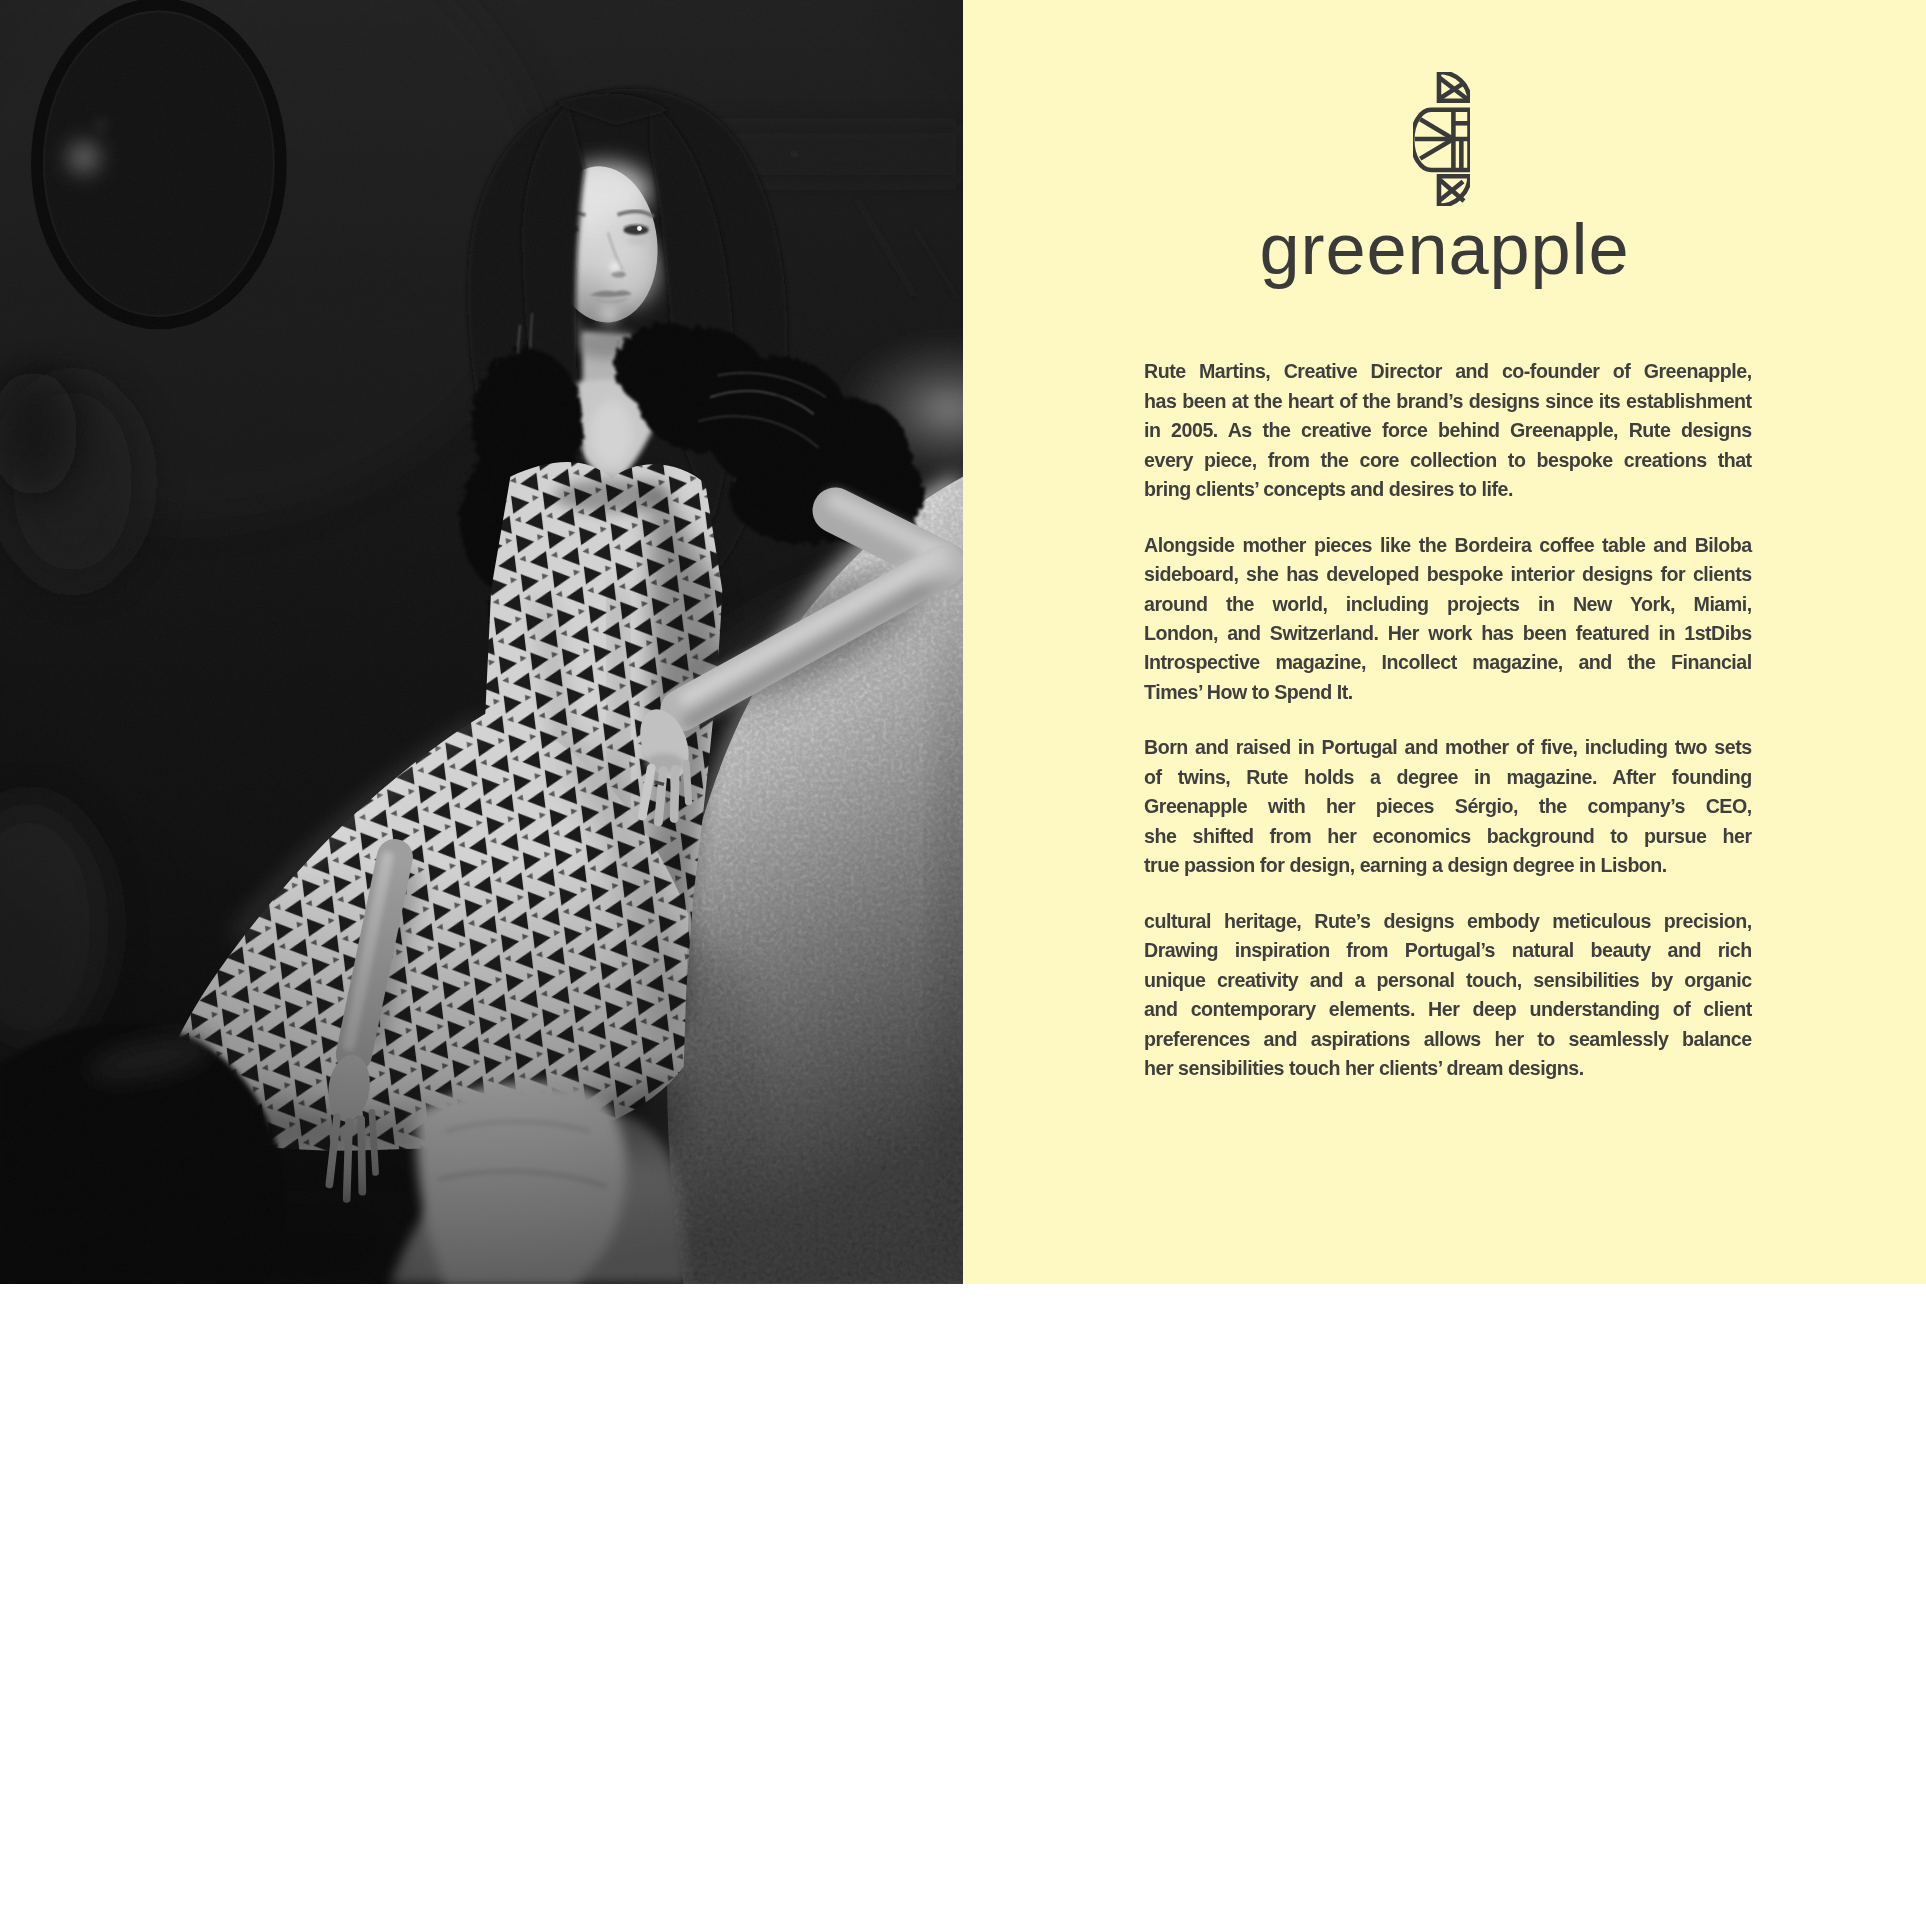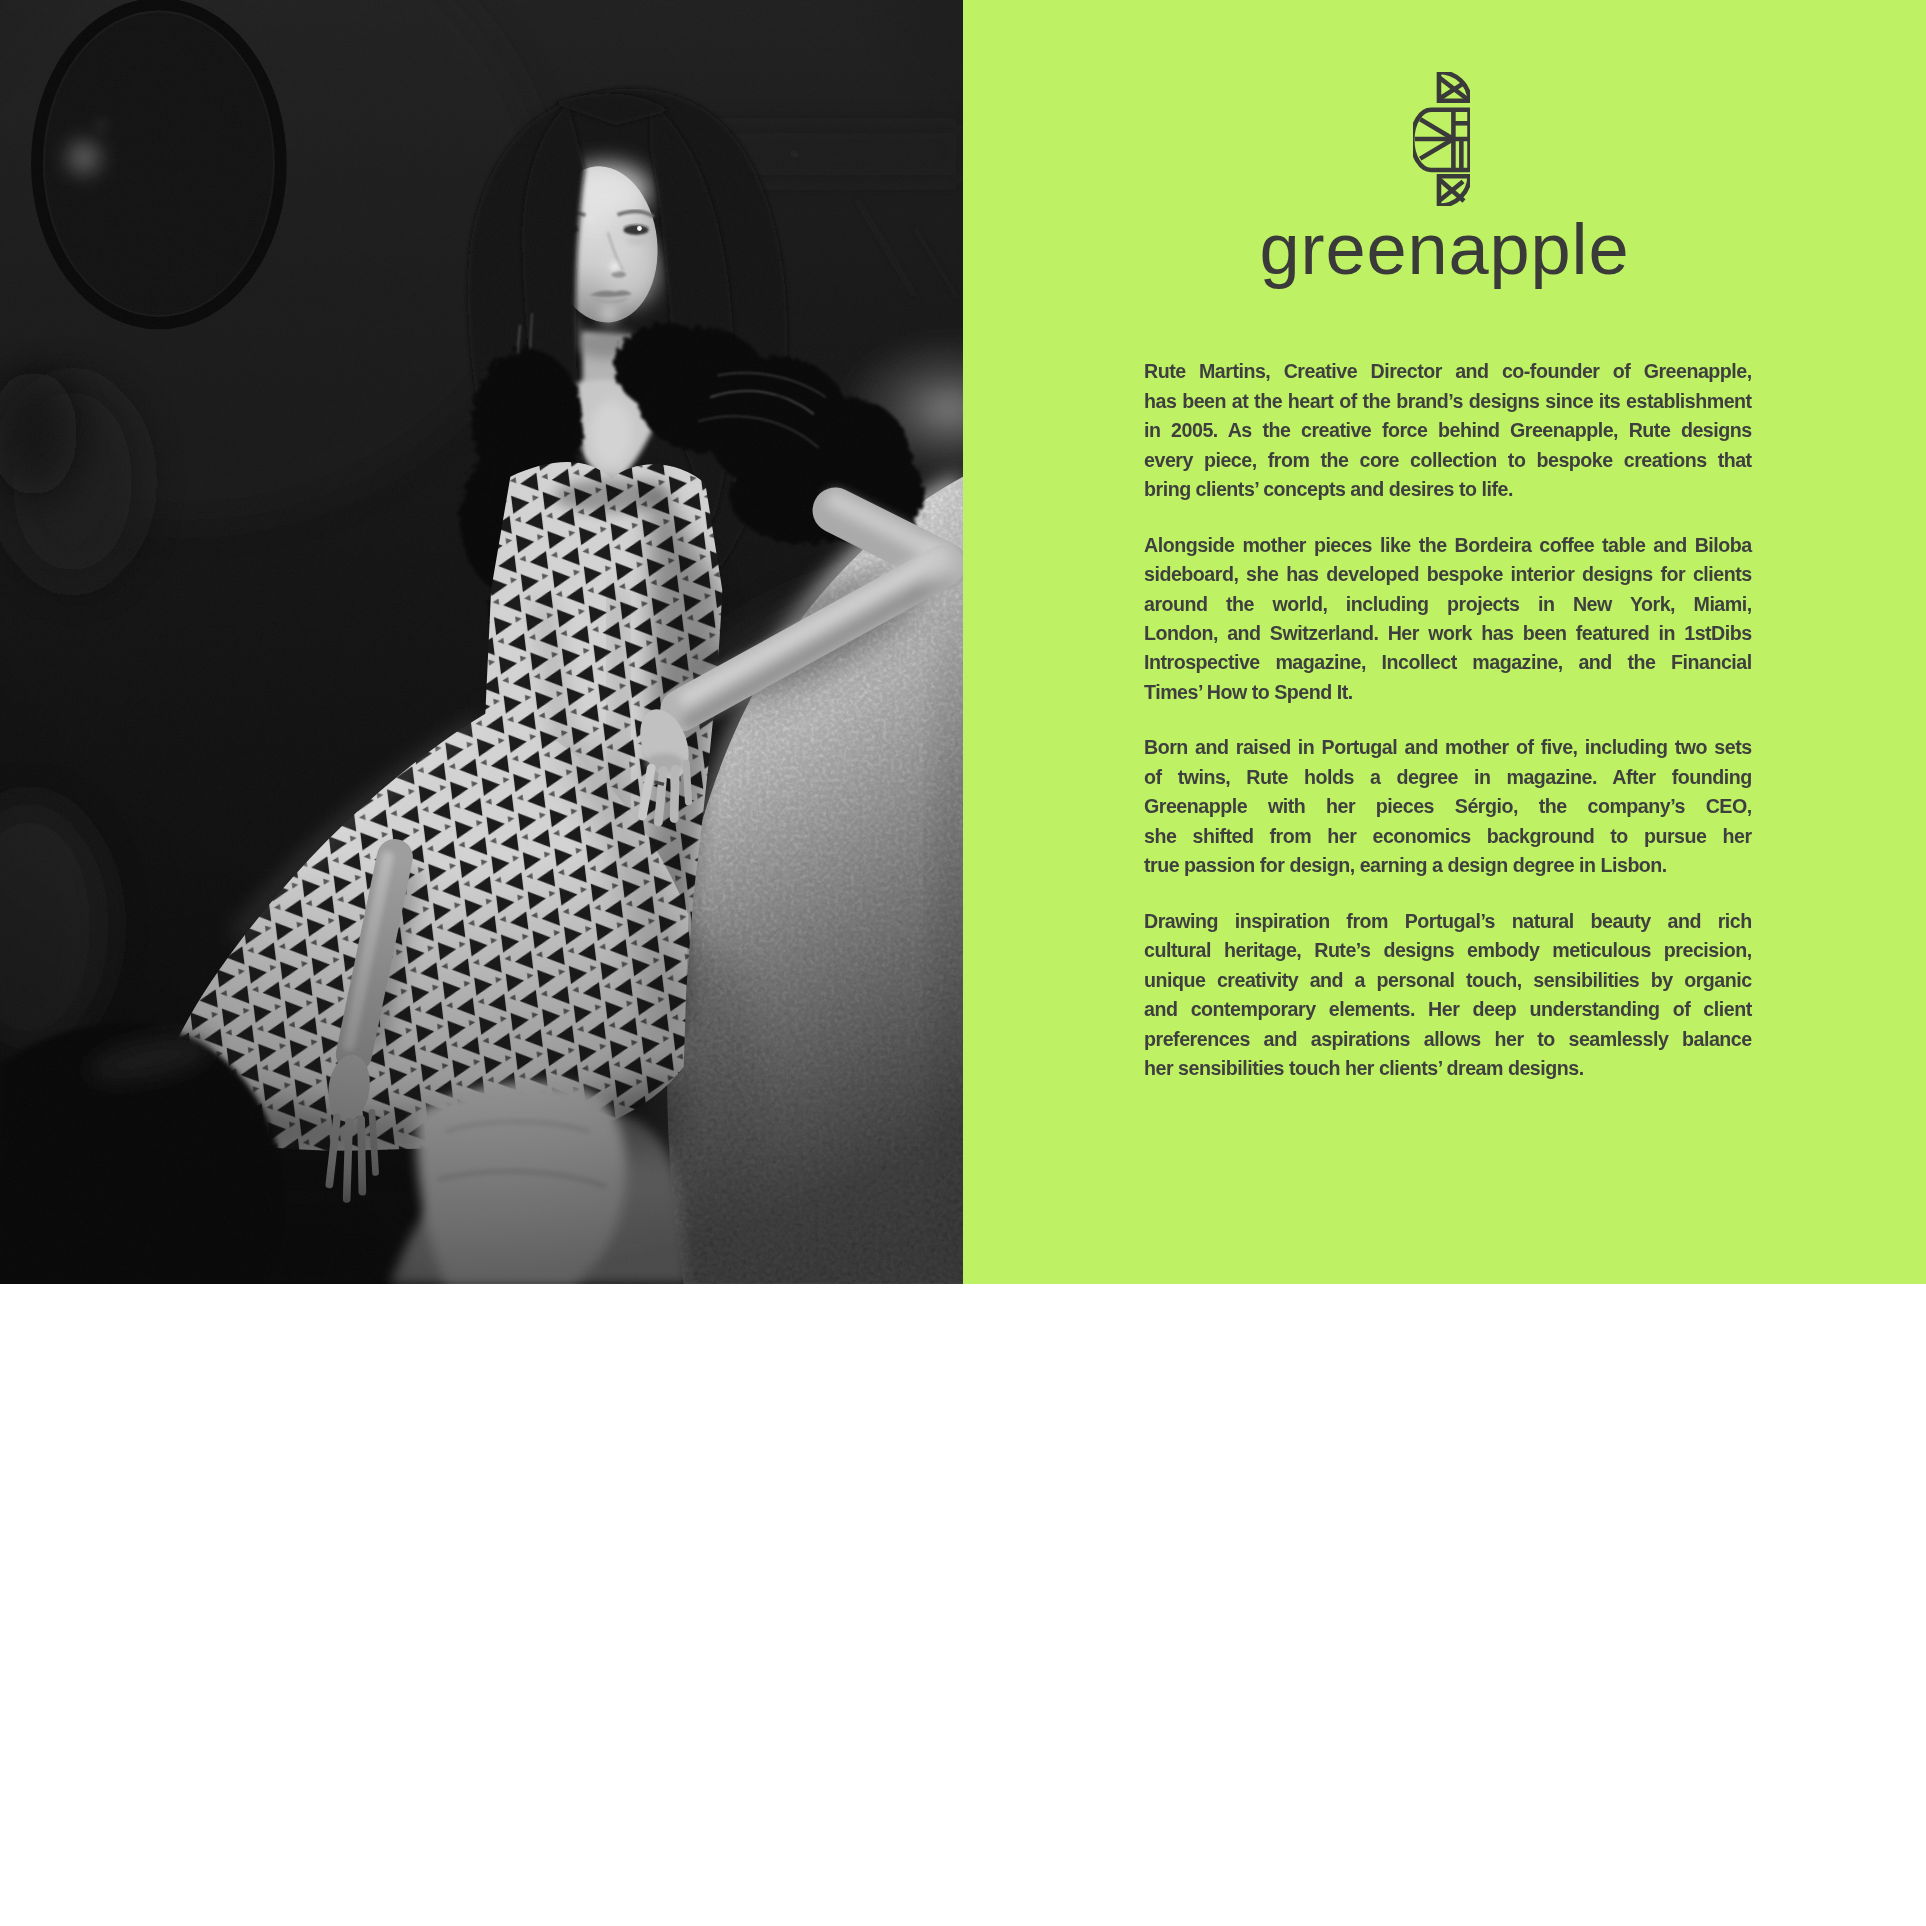--- a/index.html
+++ b/index.html
@@ -3,21 +3,21 @@
 <meta charset="utf-8">
 <title>greenapple</title>
 <style>
   html,body{margin:0;padding:0;background:#ffffff;}
   .page{position:relative;width:100vw;height:66.6625vw;overflow:hidden;background:#ffffff;
         font-family:"Liberation Sans","DejaVu Sans",sans-serif;}
   
   .photo-pane{position:absolute;left:0;top:0;width:50vw;height:66.6625vw;background:#0a0a0a;}
   .photo-pane svg{display:block;width:100%;height:100%;}
   
-  .content-pane{position:absolute;left:50vw;top:0;width:50vw;height:66.6625vw;background:#bef264;}
+  .content-pane{position:absolute;left:50vw;top:0;width:50vw;height:66.6625vw;background:#fef9c3;}
   .logo-mark{position:absolute;left:23.38vw;top:3.74vw;width:2.96vw;height:6.95vw;}
   .logo-mark svg{display:block;width:100%;height:100%;}
   .wordmark{position:absolute;left:0;top:11.05vw;width:50vw;text-align:center;
             font-size:3.75vw;line-height:1;font-weight:400;color:#3a3a3a;letter-spacing:0.012em;}
   .bio{position:absolute;left:9.4vw;top:18.55vw;width:31.55vw;
        font-size:1.02vw;line-height:1.53vw;color:#3f3f3f;letter-spacing:-0.025em;}
   .para:not(:first-child){margin-top:1.35vw;}
   .bio-line{white-space:nowrap;font-weight:bold;}
   .bio-line.just{text-align:justify;text-align-last:justify;text-justify:inter-word;}
 </style>
@@ -291,22 +291,22 @@
           <div class="bio-line">Times’ How to Spend It.</div>
         </div>
         <div class="para">
           <div class="bio-line just">Born and raised in Portugal and mother of five, including two sets</div>
           <div class="bio-line just">of twins, Rute holds a degree in magazine. After founding</div>
           <div class="bio-line just">Greenapple with her pieces Sérgio, the company’s CEO,</div>
           <div class="bio-line just">she shifted from her economics background to pursue her</div>
           <div class="bio-line">true passion for design, earning a design degree in Lisbon.</div>
         </div>
         <div class="para">
+          <div class="bio-line just">cultural heritage, Rute’s designs embody meticulous precision,</div>
           <div class="bio-line just">Drawing inspiration from Portugal’s natural beauty and rich</div>
-          <div class="bio-line just">cultural heritage, Rute’s designs embody meticulous precision,</div>
           <div class="bio-line just">unique creativity and a personal touch, sensibilities by organic</div>
           <div class="bio-line just">and contemporary elements. Her deep understanding of client</div>
           <div class="bio-line just">preferences and aspirations allows her to seamlessly balance</div>
           <div class="bio-line">her sensibilities touch her clients’ dream designs.</div>
         </div>
       </div>
   </div>
 </div>
 
 

